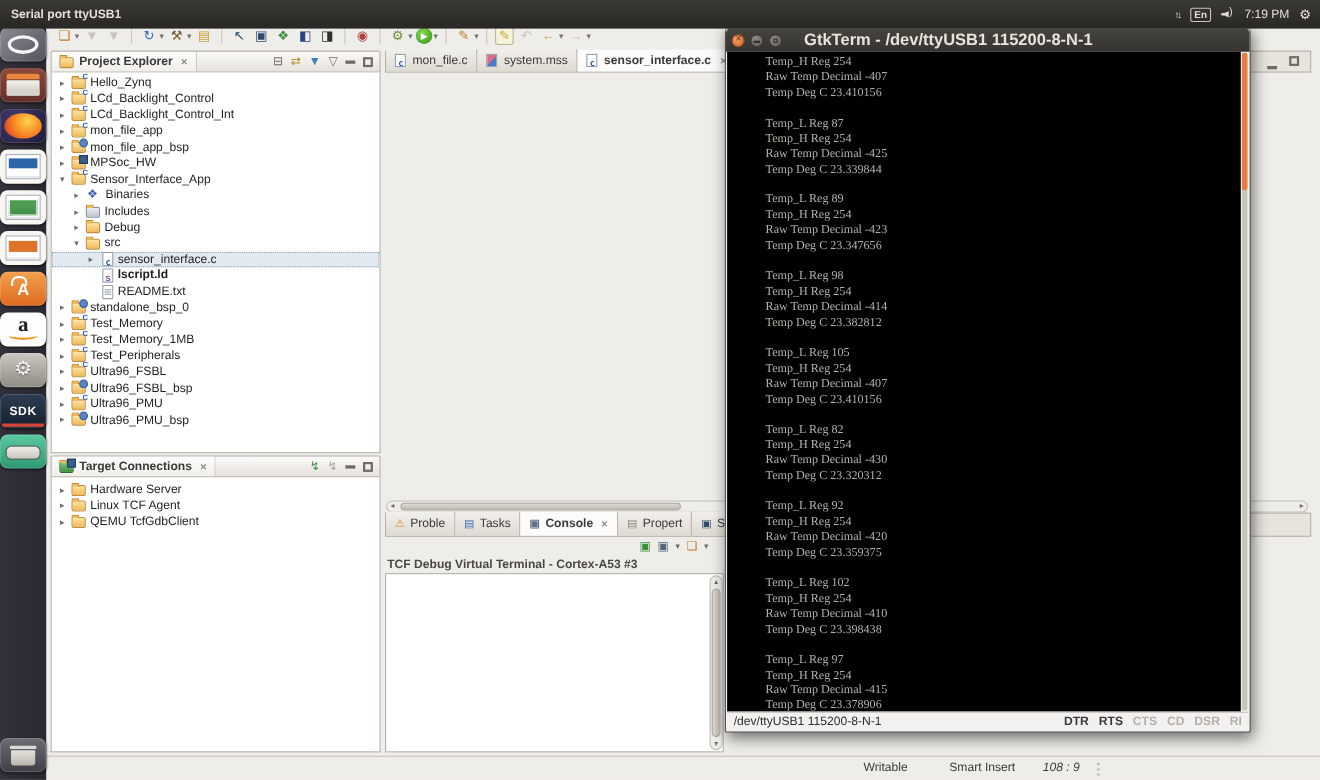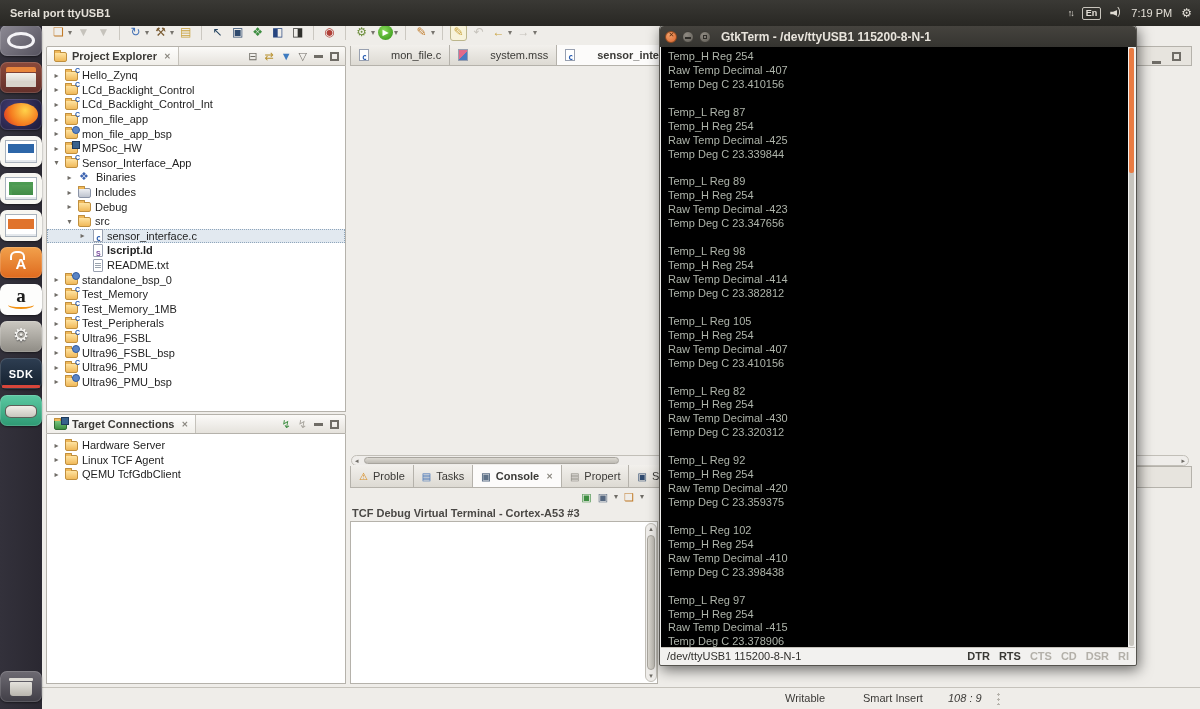--- a/index.html
+++ b/index.html
@@ -123,21 +123,21 @@
   .tico.binaries::after { content:"❖"; position:absolute; top:-2px; left:1px; color:#3A62B0; font-size:11px; }
   .tico.c-file, .tico.ld-file, .tico.txt-file { width:10px; height:13px; background:#FFF; border:1px solid #98A0B0; border-radius:1px; margin-left:2px; }
   .tico.c-file::after { content:"c"; position:absolute; bottom:-2px; left:2px; color:#2A5DB0; font:bold 8px "DejaVu Sans Mono",monospace; }
   .tico.ld-file::after { content:"S"; position:absolute; bottom:-1px; left:2px; color:#7A4A9E; font:bold 7px "Liberation Sans",sans-serif; }
   .tico.txt-file::after { content:""; position:absolute; left:1px; right:1px; top:3px; height:1px; background:#9AA3AE;
       box-shadow:0 2px 0 #9AA3AE, 0 4px 0 #9AA3AE; }
 
   
   .edit-tabbar { position:absolute; left:350px; top:46px; width:842px; height:20px; background:#E7E4DE;
                  border:1px solid #B5B2AB; display:flex; align-items:flex-end; z-index:2; }
-  .etab { height:20px; display:inline-flex; align-items:center; gap:22px; padding:0 8px; font-size:11px; color:#3B3A37;
+  .etab { height:20px; display:inline-flex; align-items:center; gap:6px; padding:0 8px; font-size:11px; color:#3B3A37;
           background:linear-gradient(#F2F0EC,#DDDAD3); border-right:1px solid #B5B2AB; }
   .etab.active { background:#FCFBFA; font-weight:bold; }
   .fico { width:10px; height:12px; background:#FFF; border:1px solid #98A0B0; display:inline-block; position:relative; flex:none; }
   .fico-c::after { content:"c"; position:absolute; bottom:-2px; left:2px; color:#2A5DB0; font:bold 8px "DejaVu Sans Mono",monospace; }
   .fico-mss { background:linear-gradient(135deg,#E06A8A 0 50%,#4A7AC0 50% 100%); }
   .editor-body { position:absolute; left:350px; top:66px; width:842px; height:389px; background:#FFF;
                  border:1px solid #B5B2AB; border-top:none; overflow:hidden; }
   .ann-ruler { position:absolute; left:0; top:0; width:9px; height:100%; background:#F0A493; border-right:1px solid #D8D5CE; }
   .lnum-col { position:absolute; left:9px; top:0; width:30px; height:100%; background:#F7F7F5; border-right:1px solid #E2E0DB; }
   .code-rows { position:absolute; left:0; top:-5px; right:0; font-family:"DejaVu Sans Mono",monospace; font-size:8.5px; }
@@ -190,25 +190,25 @@
              border:1px solid #55534E; border-radius:4px 4px 2px 2px; box-shadow:2px 4px 14px rgba(0,0,0,.55);
              background:#F2F1EF; }
   .gt-title { position:absolute; left:0; top:0; right:0; height:21px; border-radius:4px 4px 0 0;
               background:linear-gradient(#45433E,#353430); display:flex; align-items:center; }
   .gt-btn { width:12px; height:12px; border-radius:50%; margin-left:5px; flex:none; position:relative; }
   .gt-btn.close { background:radial-gradient(circle at 35% 30%, #F2A06A, #D9662F); border:1px solid #8F4A20; }
   .gt-btn.close::after { content:"✕"; position:absolute; left:2.5px; top:-1px; font-size:7px; color:#5C2E10; }
   .gt-btn.min, .gt-btn.max { background:radial-gradient(circle at 35% 30%, #8F8A82, #5F5C55); border:1px solid #3C3A35; }
   .gt-btn.min::after { content:""; position:absolute; left:2px; right:2px; bottom:3px; height:2px; background:#2E2C28; }
   .gt-btn.max::after { content:""; position:absolute; inset:3px; border:1px solid #2E2C28; }
-  .gt-title-text { color:#E8E4DC; font-size:12px; font-weight:bold; margin-left:10px; }
+  .gt-title-text { color:#E8E4DC; font-size:15px; font-weight:bold; margin-left:20px; }
   .gt-body { position:absolute; left:1px; top:21px; right:8px; bottom:18px; background:#000;
              padding:3px 0 0 7px; overflow:hidden; }
-  .gt-line { height:13.95px; line-height:13.95px; font-family:Liberation Sans, sans-serif; font-size:11px;
-             color:#AEB4AA; white-space:pre; }
+  .gt-line { height:13.95px; line-height:13.95px; font-family:Liberation Serif, serif; font-size:11px;
+             color:#AEB4AA; white-space:pre;margin-left:28px; }
   .gt-scroll { position:absolute; right:2px; top:22px; bottom:19px; width:5px; background:#C8C5BE; border-radius:2px; }
   .gt-thumb { position:absolute; left:0; right:0; top:0; height:125px; background:#E97B42; border-radius:2px; }
   .gt-status { position:absolute; left:1px; right:1px; bottom:1px; height:17px; background:#F2F1EF;
                border-top:1px solid #C5C2BB; display:flex; align-items:center; font-size:11px; color:#2F2E2B;
                padding:0 6px; }
   .gt-sigs { margin-left:auto; display:flex; gap:9px; font-weight:bold; }
   .sig { color:#B3B0A9; }
   .sig.on { color:#3A3935; }
 </style>
 </head>

